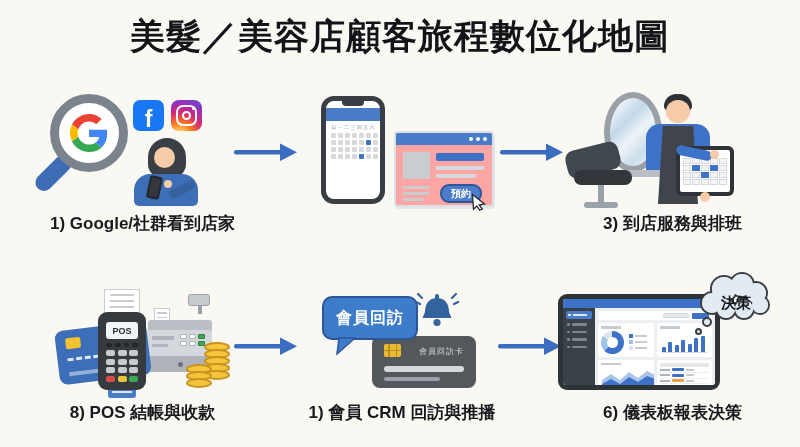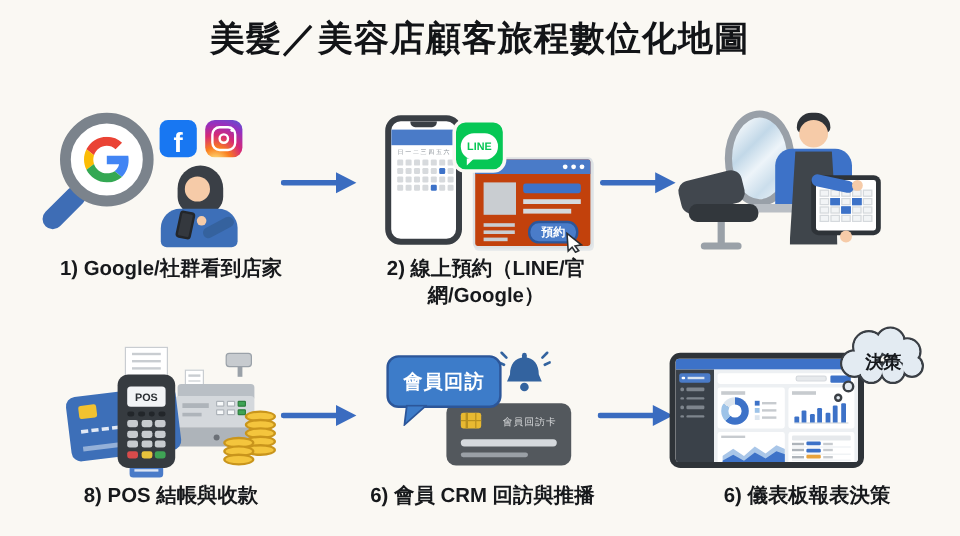--- a/index.html
+++ b/index.html
@@ -1,20 +1,20 @@
 <!DOCTYPE html>
 <html><head>
 <meta charset="utf-8">
 <style>
   * { box-sizing: border-box; margin: 0; padding: 0; }
   body { background:#FAF8F3; font-family:"Liberation Sans","DejaVu Sans",sans-serif; }
   .canvas { position:relative; width:800px; height:447px; background:#FAF8F3; overflow:hidden; }
 
   .title { position:absolute; top:13px; left:0; right:0; text-align:center;
-           font-size:29px; font-weight:800; color:#121417; letter-spacing:1px; }
+           font-size:35px; font-weight:800; color:#121417; letter-spacing:1px; }
 
   .step-label { position:absolute; font-size:17px; font-weight:700; color:#17191C; text-align:center; }
   #label1 { left:35px;  top:212px; width:215px; }
   #label2 { left:283px; top:212px; width:244px; }
   #label3 { left:560px; top:212px; width:225px; }
   #label4 { left:35px;  top:401px; width:215px; }
   #label5 { left:283px; top:401px; width:238px; }
   #label6 { left:560px; top:401px; width:225px; }
 
   .arrow { position:absolute; width:64px; height:20px; }
@@ -54,21 +54,21 @@
                 color:#8A9097; text-align:center; }
   .cal-grid { position:absolute; left:5px; top:32px; display:grid; grid-template-columns:repeat(7,5px); gap:2px; }
   .cal-grid .cell { width:5px; height:5px; background:#D7DADD; border-radius:1px; }
   .cal-grid .cell.on { background:#3D72C8; }
   .line-icon { position:absolute; left:377px; top:99px; width:45px; height:45px; background:#06C755;
                border:3px solid #FAF8F3; border-radius:11px; display:flex; align-items:center; justify-content:center; z-index:3; }
   .line-bubble { width:31px; height:22px; background:#fff; border-radius:11px; position:relative;
                  display:flex; align-items:center; justify-content:center; color:#06C755; font-weight:700; font-size:9px; }
   .line-bubble::after { content:""; position:absolute; left:5px; bottom:-5px; width:0; height:0;
                         border-top:6px solid #fff; border-right:6px solid transparent; }
-  .browser { position:absolute; left:394px; top:131px; width:100px; height:76px; background:#c2410c;
+  .browser { position:absolute; left:394px; top:131px; width:100px; height:76px; background:#fca5a5;
              border:2px solid #DDE1E4; border-radius:4px; box-shadow:1px 2px 0 #E5E8EA; z-index:2; }
   .browser-bar { height:12px; background:#4A7BC8; border-radius:2px 2px 0 0; position:relative; }
   .browser-dots { position:absolute; right:5px; top:4px; display:flex; gap:3px; }
   .browser-dots i { width:4px; height:4px; background:#fff; border-radius:50%; }
   .b-img  { position:absolute; left:7px;  top:19px; width:27px; height:27px; background:#C9CDD1; }
   .b-blue { position:absolute; left:40px; top:20px; width:48px; height:8px; background:#3D72C8; border-radius:2px; }
   .b-l1 { position:absolute; left:40px; top:33px; width:48px; height:4px; background:#D5D9DD; }
   .b-l2 { position:absolute; left:40px; top:41px; width:40px; height:4px; background:#D5D9DD; }
   .b-s  { position:absolute; left:7px; width:26px; height:3px; background:#C9CDD1; }
   .b-s1 { top:53px; } .b-s2 { top:59px; } .b-s3 { top:65px; width:20px; }
@@ -307,26 +307,20 @@
     <div class="b-s b-s1"></div>
     <div class="b-s b-s2"></div>
     <div class="b-s b-s3"></div>
     <div class="book-btn">預約</div>
     <div class="cursor">
       <svg width="18" height="18" viewBox="0 0 18 18">
           <path d="M2.5 1.5 L14.5 11 L9.2 12 L12.3 16 L9.6 17.2 L6.8 13 L3.5 16.2 Z" fill="#fff" stroke="#2A2E33" stroke-width="1.3"></path>
         </svg>
     </div>
   </div>
-  <div class="line-icon">
-    <div class="line-bubble">
-      <span>LINE</span>
-    </div>
-  </div>
-  <div class="step-label" id="label2">2) 線上預約（LINE/官網/Google）</div>
 
   <div class="mirror"></div>
   <div class="chair-back"></div>
   <div class="s3-table"></div>
   <div class="bottle"></div>
   <div class="chair-seat"></div>
   <div class="chair-pole"></div>
   <div class="chair-base"></div>
   <div class="person3">
     <div class="p3-body"></div>
@@ -359,20 +353,21 @@
           <div class="cell"></div>
           <div class="cell"></div>
         </div>
     </div>
   </div>
   <div class="person3" style="z-index:4;background:none;">
     <div class="p3-arm"></div>
     <div class="p3-hand"></div>
   </div>
   <div class="hold-hand"></div>
+  <div class="step-label" id="label3">3) 到店服務與排班</div>
 
   <div class="card4">
     <div class="card4-chip"></div>
     <div class="card4-dash"></div>
     <div class="card4-dot"></div>
     <div class="card4-line"></div>
   </div>
   <div class="pos">
     <div class="pos-receipt">
         <i></i>
@@ -460,21 +455,21 @@
       <path d="M22 8 C14 8 10 14 10 22 L7.5 28 L36.5 28 L34 22 C34 14 30 8 22 8 Z" fill="#33639F"></path>
       <circle cx="22" cy="32.5" r="3.6" fill="#33639F"></circle>
       <g stroke="#33639F" stroke-width="2.2" stroke-linecap="round" fill="none">
         <path d="M7 8 L3 4"></path>
           <path d="M5 14 L0.8 12"></path>
         <path d="M37 8 L41 4"></path>
           <path d="M39 14 L43.2 12"></path>
       </g>
     </svg>
   </div>
-  <div class="step-label" id="label5">6) 會員 CRM 回訪與推播</div>
+  <div class="step-label" id="label5">1) 會員 CRM 回訪與推播</div>
 
   <div class="dash">
     <div class="dash-screen">
       <div class="dash-top"></div>
       <div class="dash-body">
         <div class="dash-side">
           <div class="side-active">
               <i></i>
               <b></b>
             </div>

